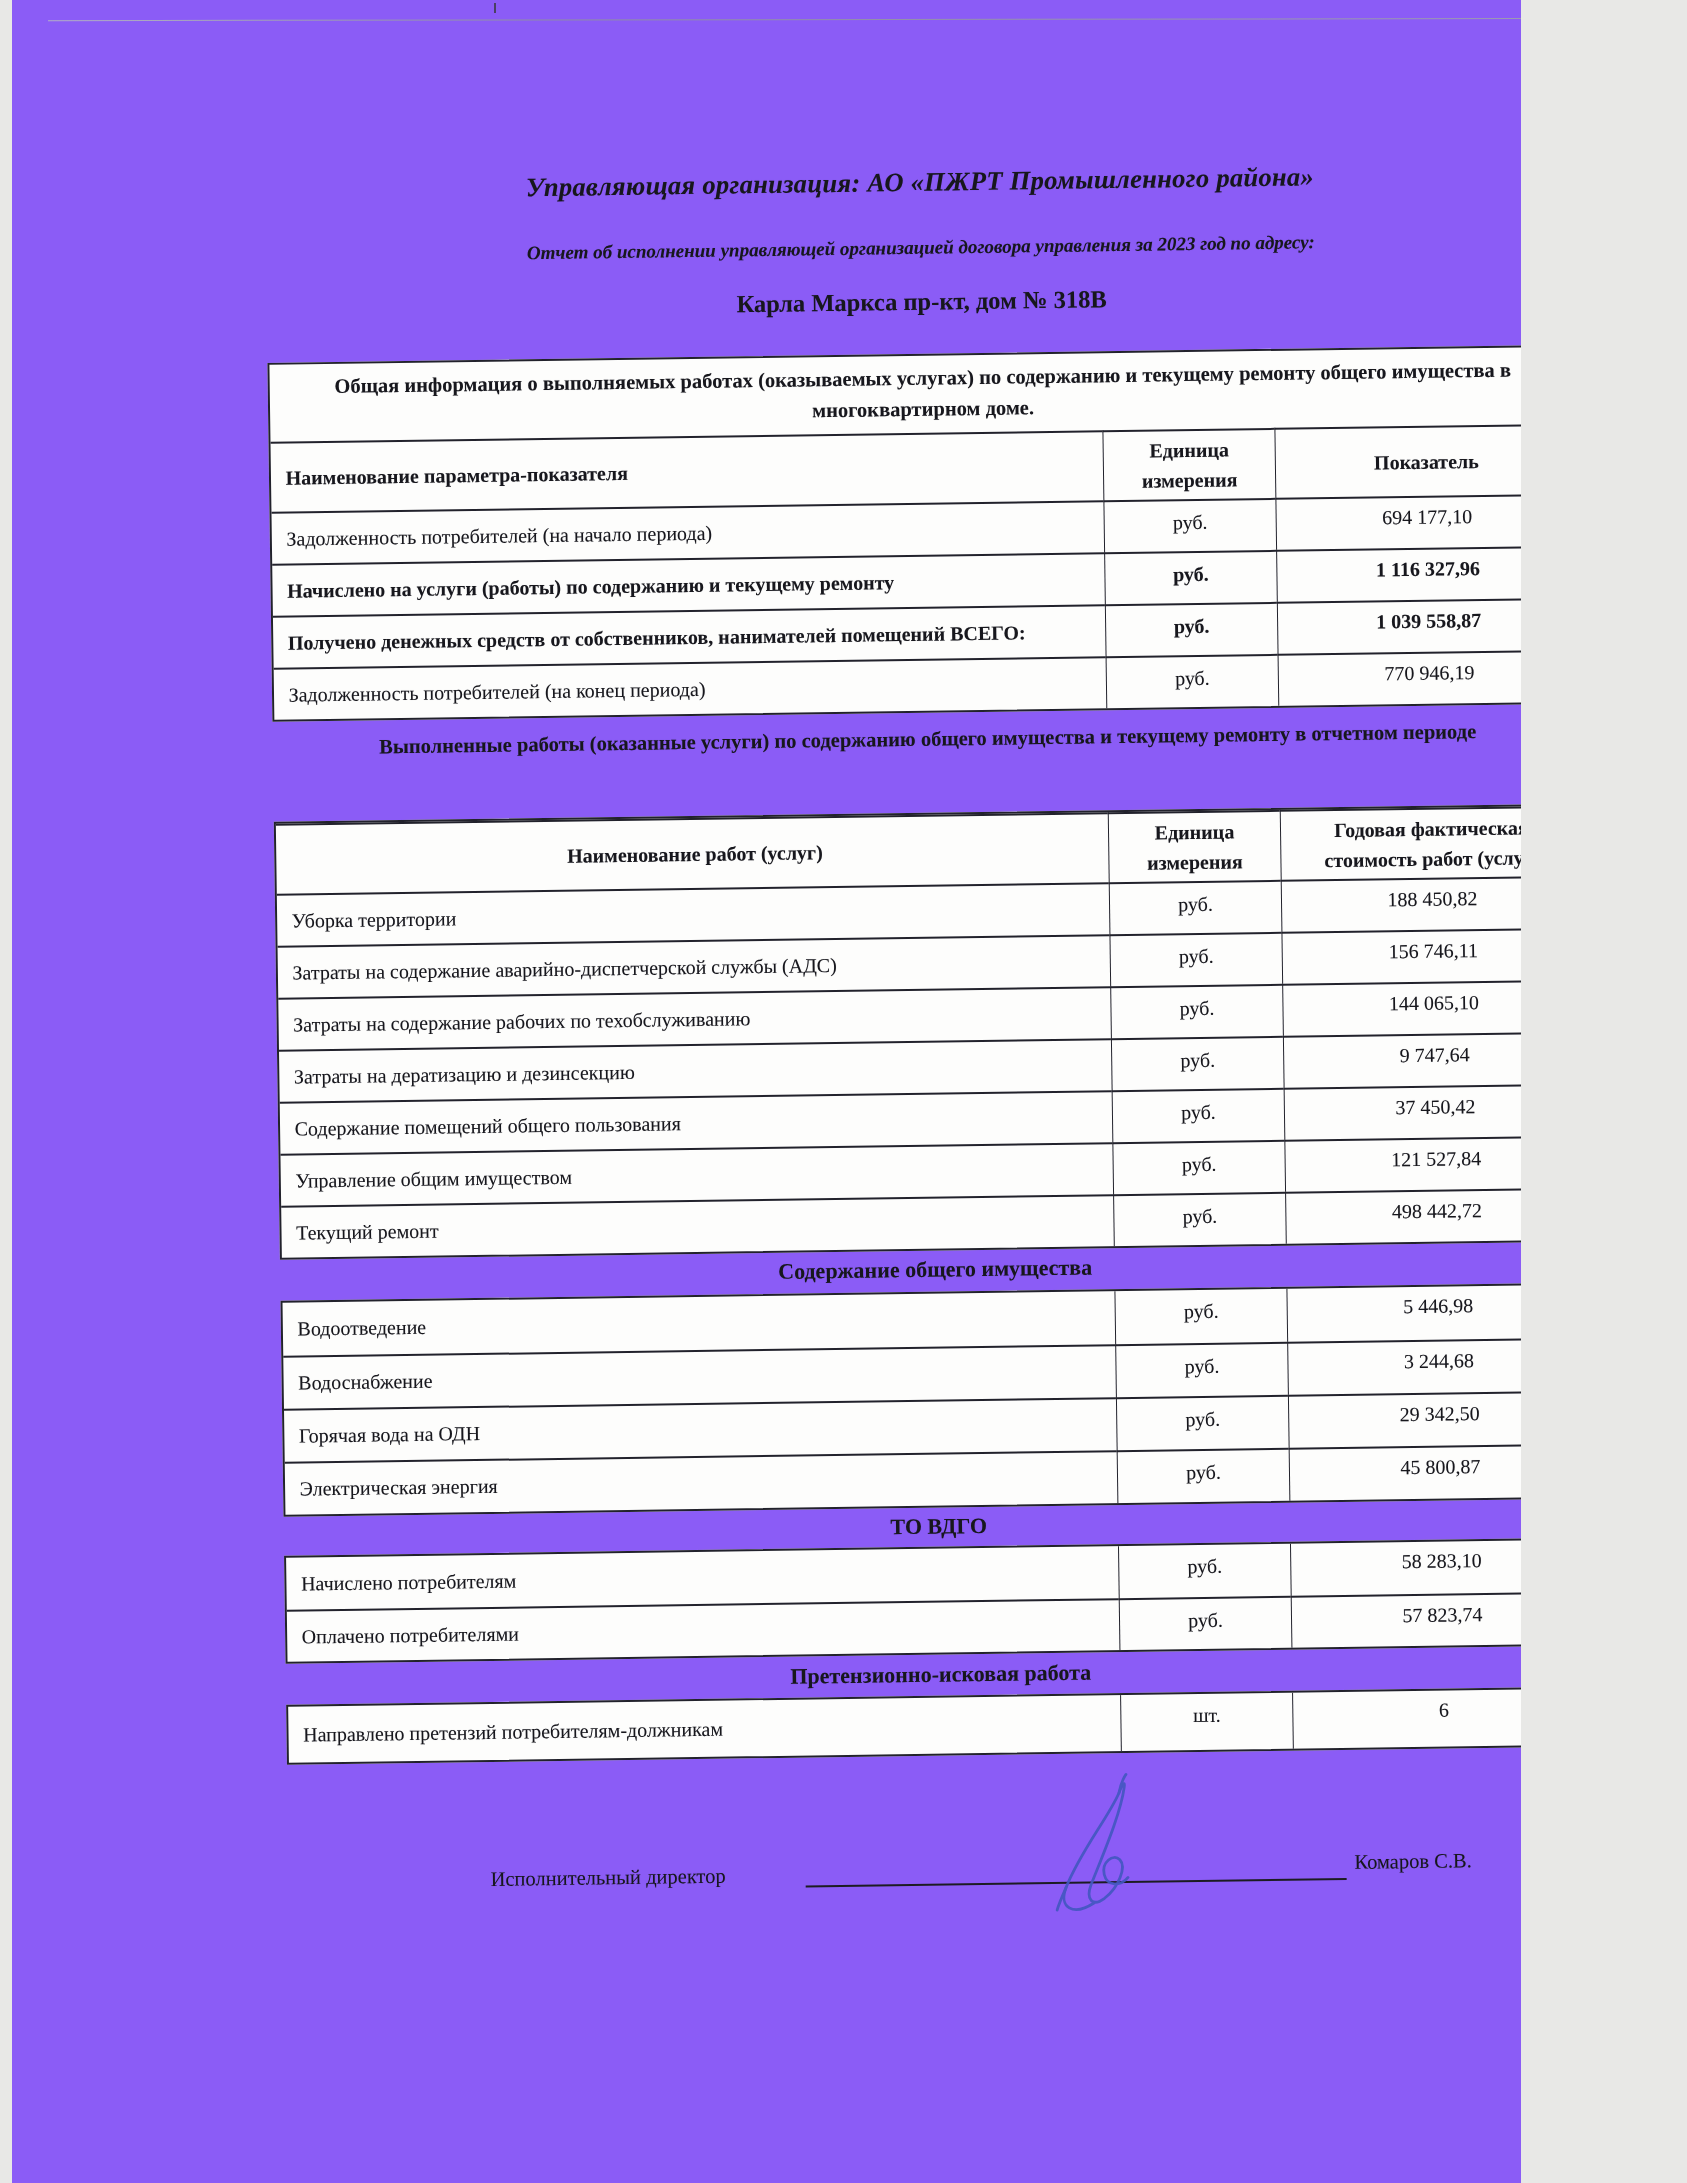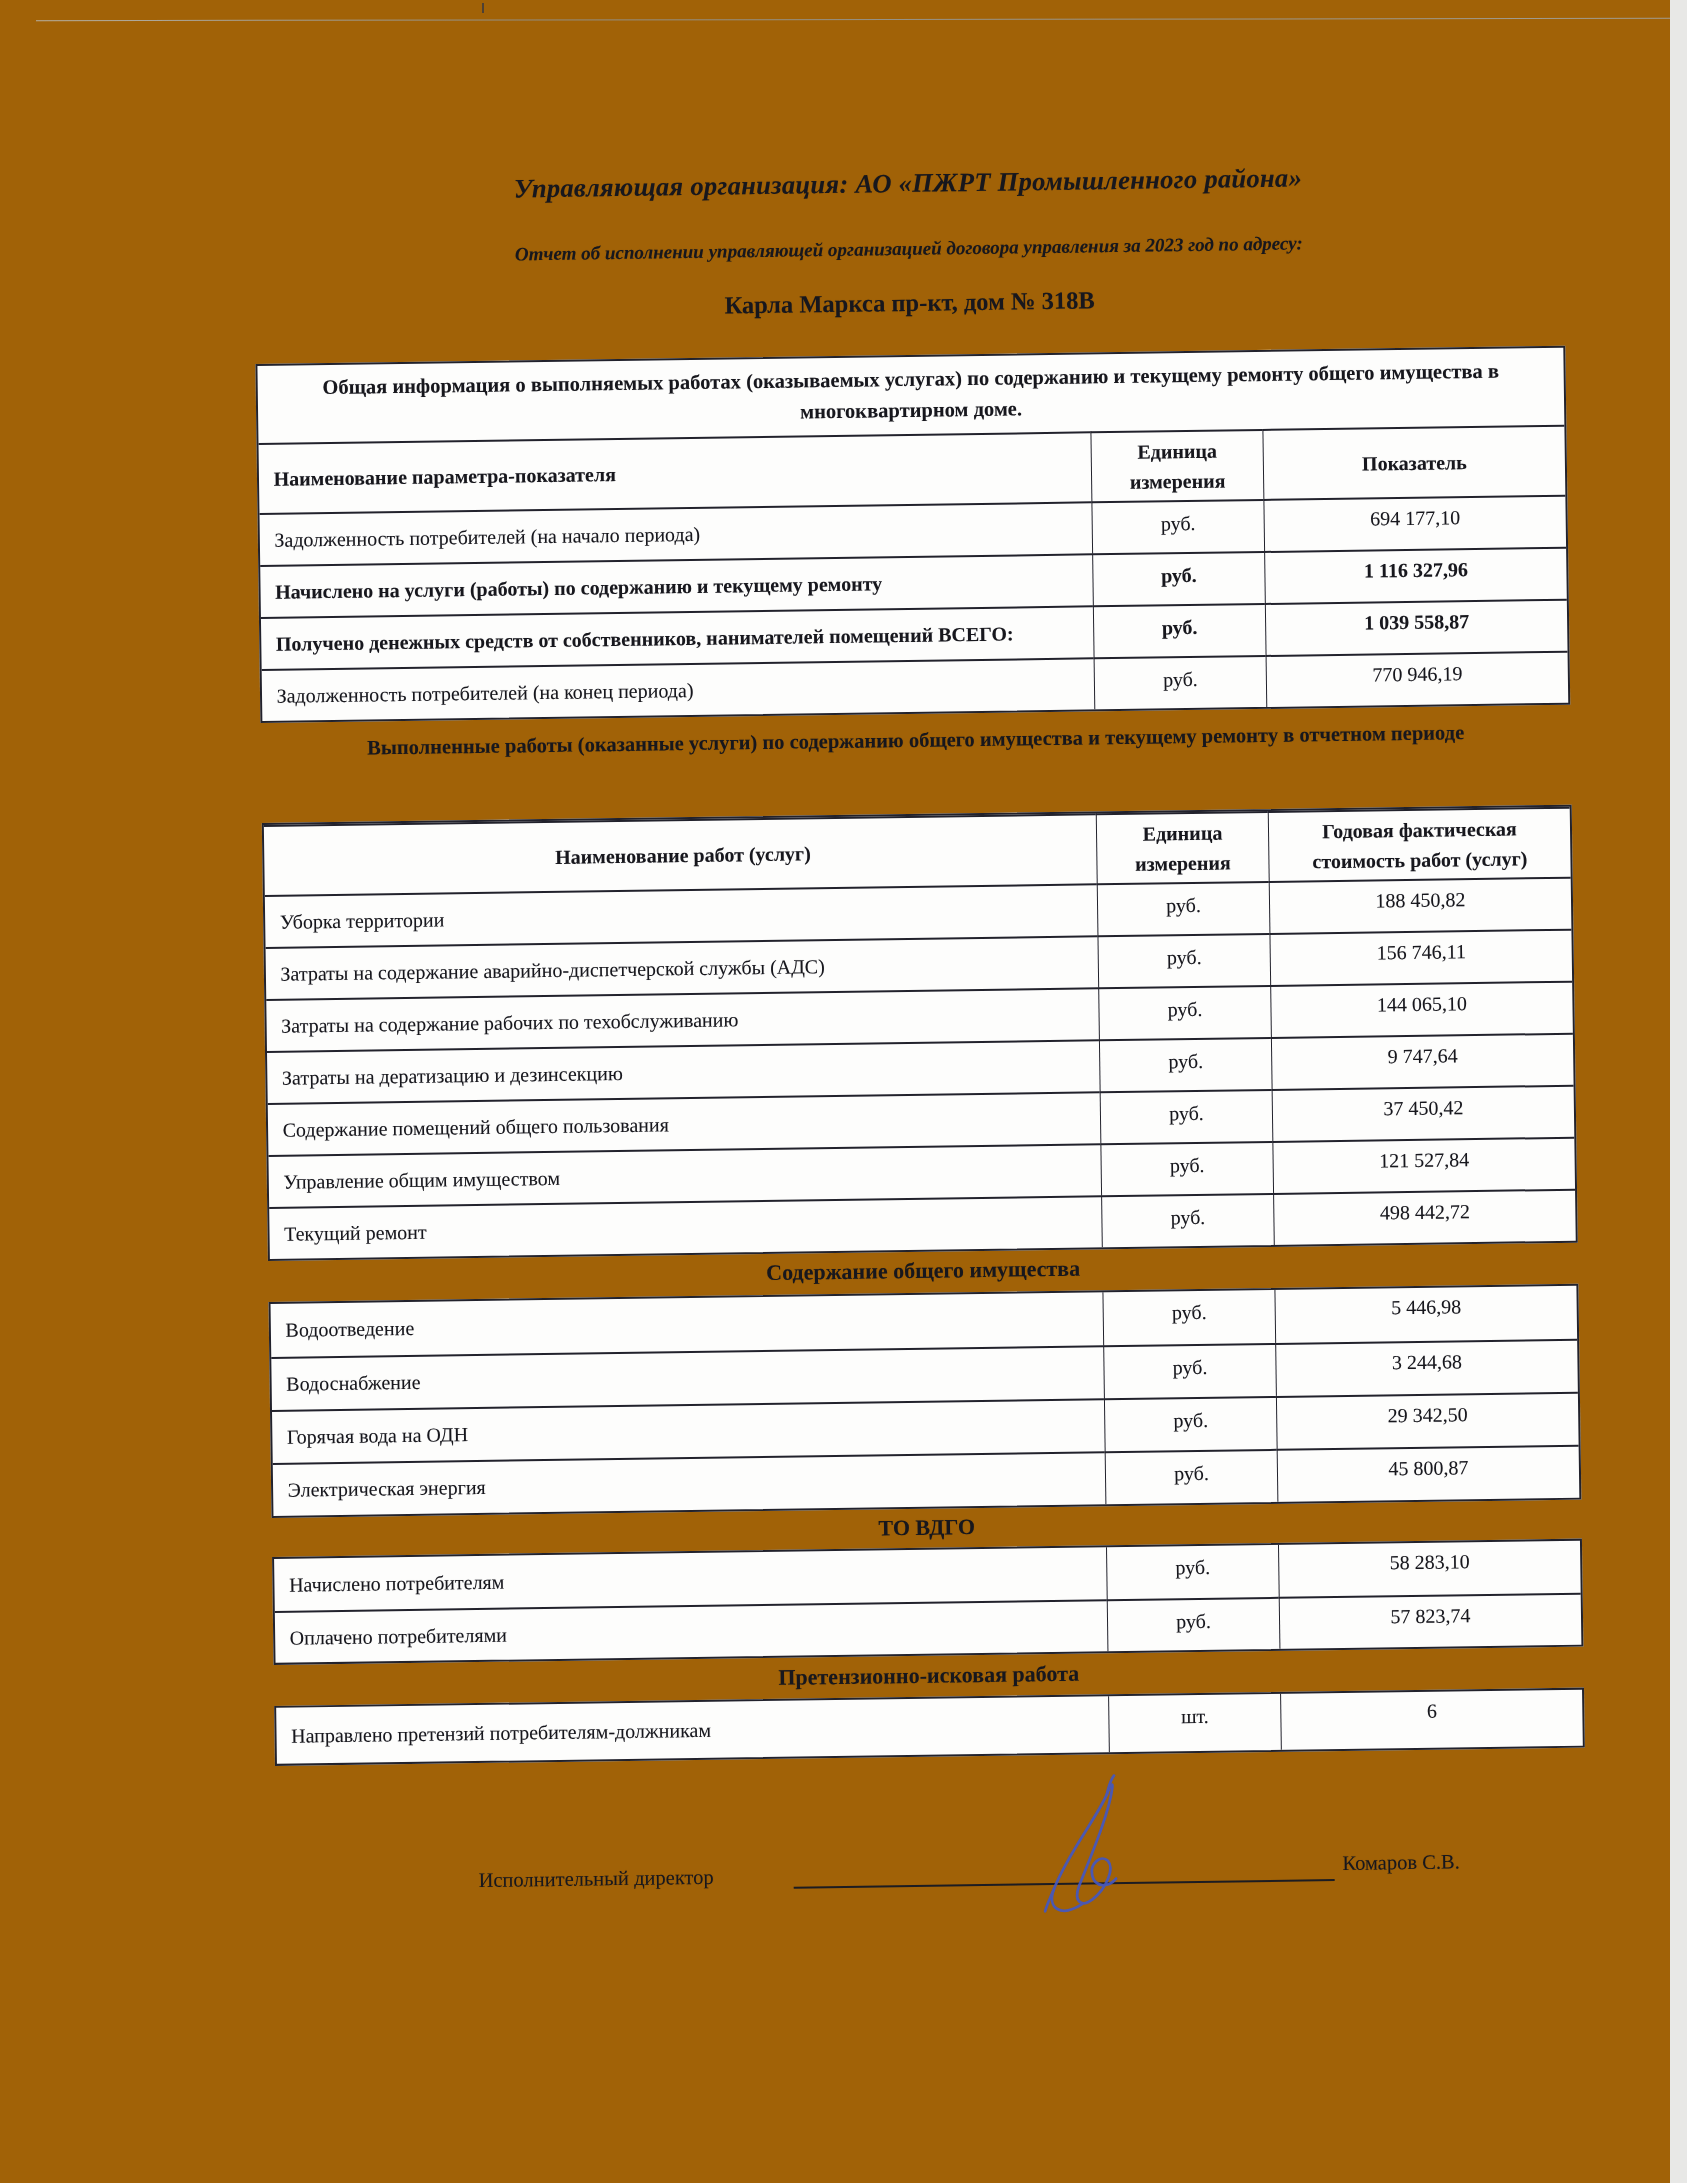--- a/index.html
+++ b/index.html
@@ -3,23 +3,24 @@
 <meta charset="utf-8">
 <style>
   html,body{margin:0;padding:0;}
   body{
     width:1687px;height:2183px;
     background:#e8e8e6;
     font-family:"Liberation Serif","DejaVu Serif",serif;
     -webkit-font-smoothing:antialiased;
   }
   .page{
-    position:relative;width:1670px;height:2183px;overflow:hidden;
-    background:#a16207;
+    position:relative;width:1509px;height:2183px;overflow:hidden;
+    background:#8b5cf6;
     color:#17171d;
+    margin-left:12px;
   }
   
   .scan-line{
     position:absolute;left:36px;top:19px;width:1651px;height:1.3px;
     background:linear-gradient(to right,#b9bdbd,#8e9496 30%,#a2a7a8);
     transform:rotate(-0.08deg);opacity:.85;
   }
   .scan-tick{
     position:absolute;left:482px;top:2.6px;width:2px;height:10.6px;background:#3a3a40;opacity:.8;
   }

